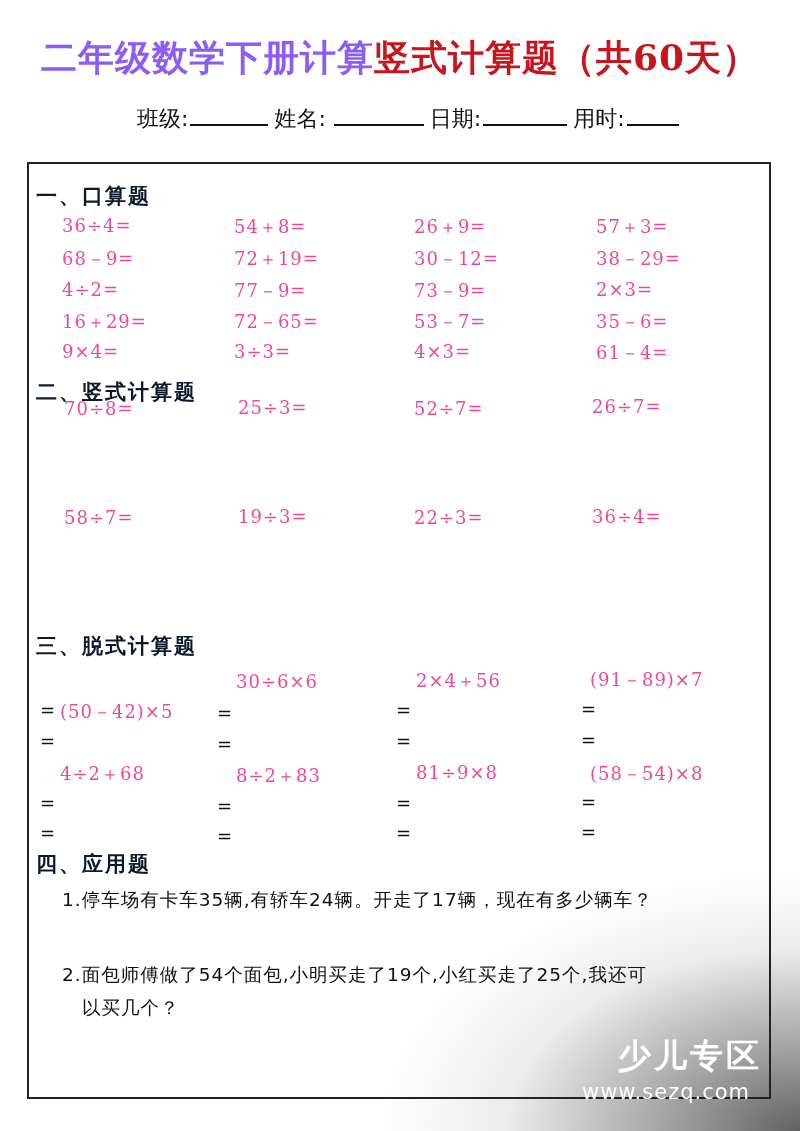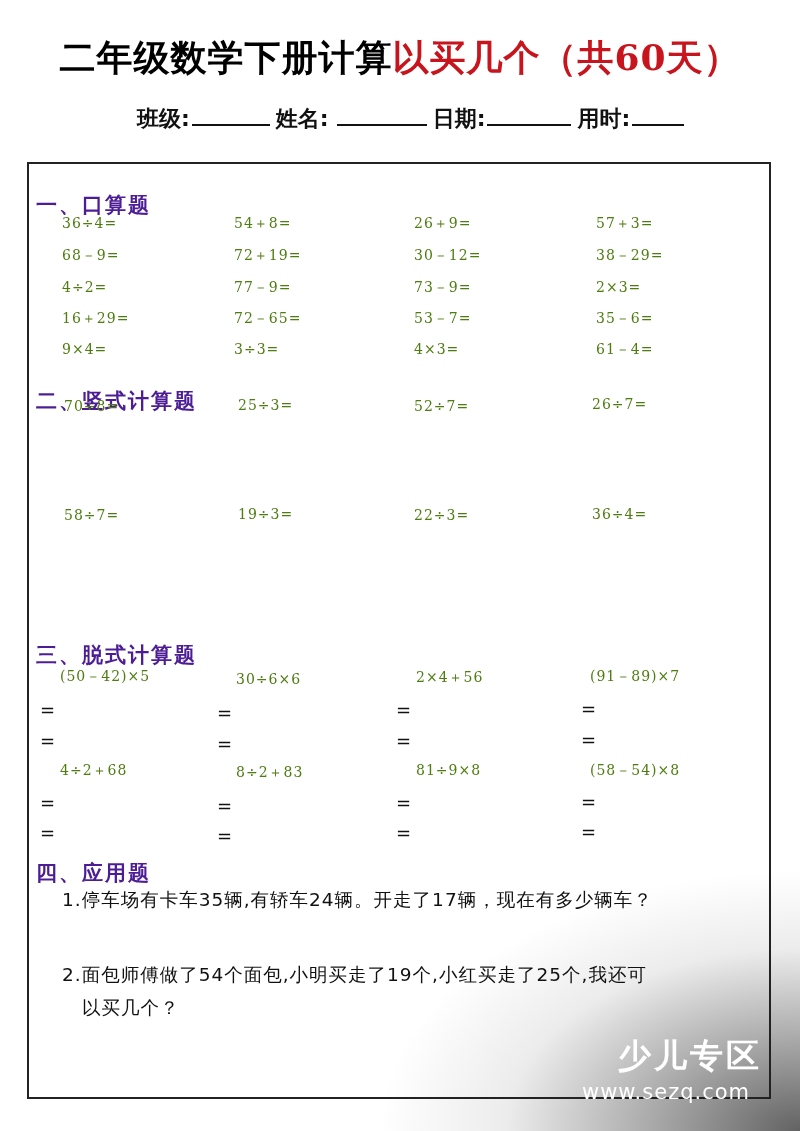--- a/index.html
+++ b/index.html
@@ -11,60 +11,60 @@
     }
     .shade {
       position: absolute; left: 0; top: 0; width: 800px; height: 1131px;
       background: radial-gradient(ellipse 420px 260px at 800px 1131px, rgba(90,90,90,0.95) 0%, rgba(140,140,140,0.75) 35%, rgba(200,200,200,0.35) 70%, rgba(255,255,255,0) 100%);
       pointer-events: none;
     }
     .title {
       position: absolute; top: 34px; left: 0; width: 800px; text-align: center;
       font-family: "DejaVu Serif", serif; font-weight: bold; font-size: 36px; letter-spacing: 1px;
     }
-    .title .t-black { color: #000000; }
+    .title .t-black { color: #8b5cf6; }
     .title .t-red { color: #c8141c; }
     .info {
       position: absolute; top: 104px; left: 137px;
       font-family: "DejaVu Sans", sans-serif; font-size: 22px; color: #111;
       display: flex; align-items: baseline;
     }
-    .info .lbl { margin-right: 2px; font-weight: bold; }
+    .info .lbl { margin-right: 2px; }
     .info .blank { display: inline-block; border-bottom: 2px solid #111; height: 20px; margin-right: 6px; }
     .frame {
       position: absolute; left: 27px; top: 162px; width: 744px; height: 937px;
       border: 2px solid #222; box-sizing: border-box;
     }
     .sec {
       position: absolute; left: 36px;
-      font-family: "DejaVu Serif", serif; font-weight: bold; color: #4c1d95; font-size: 21px; letter-spacing: 2px; margin-top: 9px;
+      font-family: "DejaVu Serif", serif; font-weight: bold; color: #0f172a; font-size: 21px; letter-spacing: 2px;
     }
     .eq {
-      position: absolute; font-family: "DejaVu Serif", serif; font-size: 14px; color: #4d7c0f; letter-spacing: 1px; white-space: nowrap;
+      position: absolute; font-family: "DejaVu Serif", serif; font-size: 18px; color: #ec4899; letter-spacing: 1px; white-space: nowrap;
     }
     .eqs { position: absolute; font-family: "DejaVu Serif", serif; font-size: 18px; color: #111; }
     .word {
       position: absolute; left: 62px; font-family: "DejaVu Sans", sans-serif; font-size: 18.5px; color: #111; letter-spacing: 1px; white-space: nowrap;
     }
     .wm1 {
       position: absolute; left: 618px; top: 1034px; font-family: "DejaVu Sans", sans-serif; font-weight: bold;
       font-size: 33px; color: #fff; letter-spacing: 3px;
     }
     .wm2 {
       position: absolute; left: 582px; top: 1080px; font-family: "DejaVu Sans", sans-serif;
       font-size: 21px; color: #fff; letter-spacing: 1px;
     }
   </style>
 </head>
 <body>
 
 <div class="shade"></div>
 
 <div class="title">
-  <span class="t-black">二年级数学下册计算</span><span class="t-red">以买几个（共60天）</span>
+  <span class="t-black">二年级数学下册计算</span><span class="t-red">竖式计算题（共60天）</span>
 </div>
 
 <div class="info">
   <span class="lbl">班级:</span>
   <span class="blank" style="width:78px"></span>
   <span class="lbl">姓名:</span>
   <span class="blank" style="width:90px;margin-left:6px"></span>
   <span class="lbl">日期:</span>
   <span class="blank" style="width:84px"></span>
   <span class="lbl">用时:</span>
@@ -104,21 +104,21 @@
 <div class="eq" style="left:238px;top:397px">25÷3=</div>
 <div class="eq" style="left:414px;top:398px">52÷7=</div>
 <div class="eq" style="left:592px;top:396px">26÷7=</div>
 <div class="eq" style="left:64px;top:507px">58÷7=</div>
 <div class="eq" style="left:238px;top:506px">19÷3=</div>
 <div class="eq" style="left:414px;top:507px">22÷3=</div>
 <div class="eq" style="left:592px;top:506px">36÷4=</div>
 
 <div class="sec" style="top:632px">三、脱式计算题</div>
 
-<div class="eq" style="left:60px;top:668px">(50－42)×5</div>
+<div class="eq" style="left:60px;top:700px">(50－42)×5</div>
 <div class="eq" style="left:236px;top:671px">30÷6×6</div>
 <div class="eq" style="left:416px;top:669px">2×4＋56</div>
 <div class="eq" style="left:590px;top:668px">(91－89)×7</div>
 
 <div class="eqs" style="left:40px;top:700px">=</div>
 <div class="eqs" style="left:40px;top:731px">=</div>
 <div class="eqs" style="left:217px;top:703px">=</div>
 <div class="eqs" style="left:217px;top:734px">=</div>
 <div class="eqs" style="left:396px;top:700px">=</div>
 <div class="eqs" style="left:396px;top:731px">=</div>

